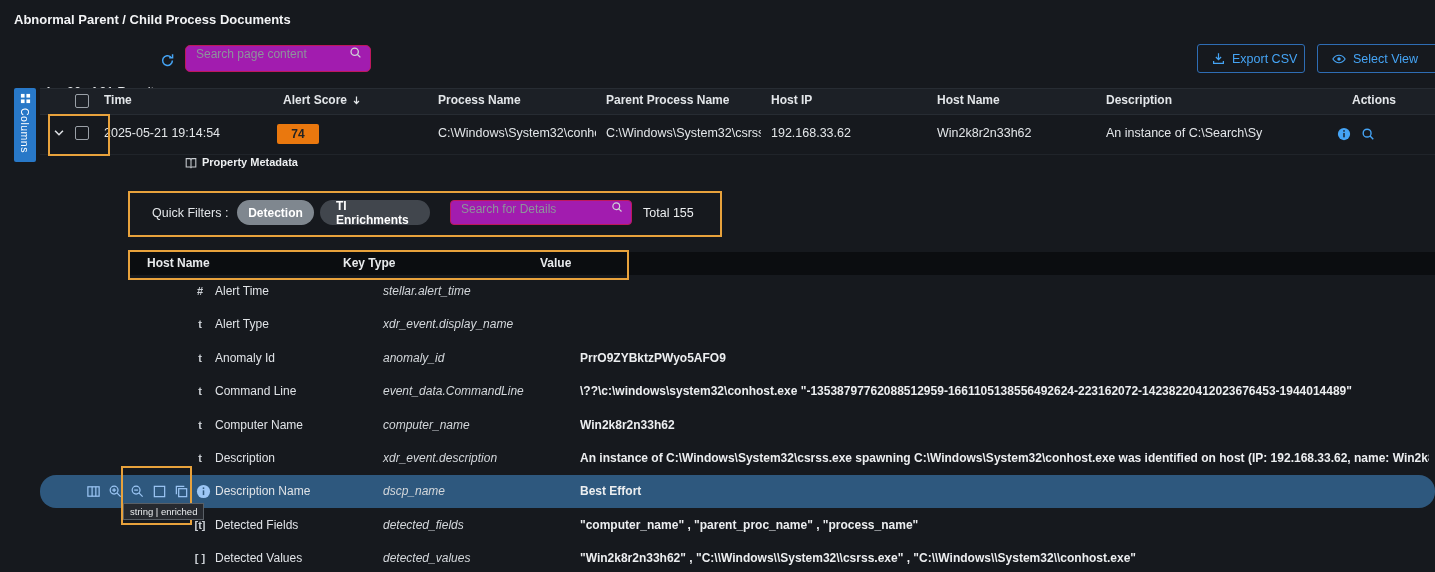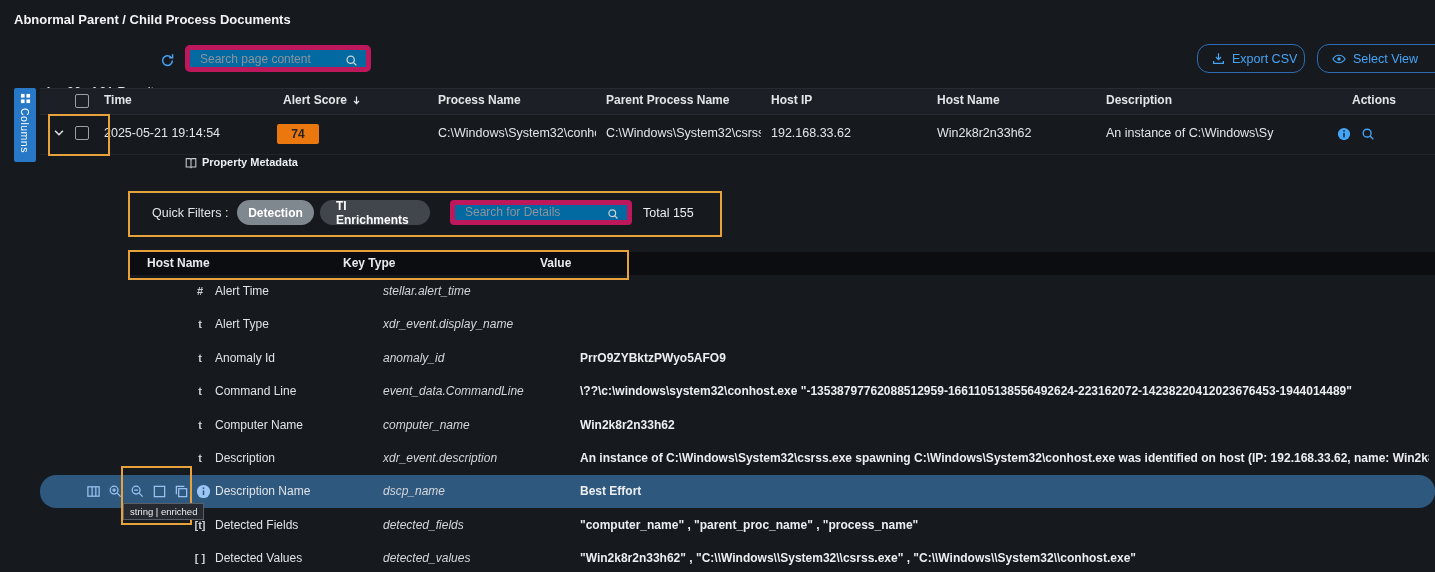--- a/index.html
+++ b/index.html
@@ -5,30 +5,30 @@
   html,body{margin:0;padding:0;background:#0e1013;}
   .page{position:relative;width:1435px;height:572px;background:#16191e;overflow:hidden;
         font-family:"Liberation Sans",sans-serif;color:#dfe2e6;font-size:12px;}
   .abs{position:absolute;}
 
   .page-title{left:14px;top:12px;font-size:13px;font-weight:bold;color:#f2f3f5;}
 
   .results-text{left:45px;top:52px;font-size:13px;color:#e8eaec;margin-top:32px;}
   .refresh-btn{left:160px;top:53px;color:#45a4f5;cursor:pointer;line-height:0;}
 
-  .searchbox{display:flex;align-items:flex-end;background:#0369a1;border:5px solid #be185d;
+  .searchbox{display:flex;align-items:flex-start;background:#a21caf;border:1px solid #be185d;
              border-radius:5px;padding:0 8px;box-sizing:border-box;}
   .searchbox input{flex:1;background:transparent;border:0;outline:0;color:#dfe2e6;
                    font-size:12px;font-family:inherit;min-width:0;}
   .searchbox input::placeholder{color:#8d939b;}
   .searchbox .mag{color:#cfd3d7;line-height:0;}
   .sb-top{left:185px;top:45px;width:186px;height:27px;border-radius:5px;}
   .sb-meta{left:450px;top:200px;width:182px;height:25px;border-radius:4px;}
 
-  .btn{height:29px;border:1px solid #2e6db4;border-radius:12px;color:#45a4f5;display:flex;
+  .btn{height:29px;border:1px solid #2e6db4;border-radius:3px;color:#45a4f5;display:flex;
        align-items:center;gap:7px;padding:0 14px;box-sizing:border-box;background:transparent;
        font-size:12.5px;cursor:pointer;white-space:nowrap;}
   .btn-export{left:1197px;top:44px;width:108px;}
   .btn-select{left:1317px;top:44px;width:130px;}
 
   .columns-tab{left:14px;top:88px;width:22px;height:74px;background:#2878c8;border-radius:2px;
                display:flex;flex-direction:column;align-items:center;padding-top:5px;gap:4px;
                box-sizing:border-box;cursor:pointer;}
   .columns-tab .vtext{writing-mode:vertical-rl;font-size:10.5px;color:#fff;letter-spacing:.5px;}
 
@@ -164,21 +164,21 @@
           <path d="M3.5 5.5 8 10l4.5-4.5" fill="none" stroke="currentColor" stroke-width="1.8"></path>
         </svg>
     </span>
     <span class="checkbox" style="left:35px;top:13px;"></span>
     <span class="cell" style="left:64px;">2025-05-21 19:14:54</span>
     <span class="score-badge" style="left:237px;">74</span>
     <span class="cell" style="left:398px;width:158px;">C:\Windows\System32\conho</span>
     <span class="cell" style="left:566px;width:155px;">C:\Windows\System32\csrss.e</span>
     <span class="cell" style="left:731px;">192.168.33.62</span>
     <span class="cell" style="left:897px;">Win2k8r2n33h62</span>
-    <span class="cell" style="left:1066px;width:232px;">An instance of C:\Windows\Sy</span>
+    <span class="cell" style="left:1066px;width:232px;">An instance of C:\Search\Sy</span>
     <span class="action-icons" style="left:1297px;">
       <svg width="14" height="14" viewBox="0 0 16 16">
           <circle cx="8" cy="8" r="7" fill="currentColor"></circle>
           <rect x="7.2" y="6.8" width="1.6" height="5" fill="#16191e"></rect>
           <rect x="7.2" y="3.6" width="1.6" height="1.8" fill="#16191e"></rect>
         </svg>
       <svg width="14" height="14" viewBox="0 0 16 16">
           <circle cx="7" cy="7" r="4.5" fill="none" stroke="currentColor" stroke-width="1.6"></circle>
           <line x1="10.4" y1="10.4" x2="14" y2="14" stroke="currentColor" stroke-width="1.6"></line>
         </svg>

